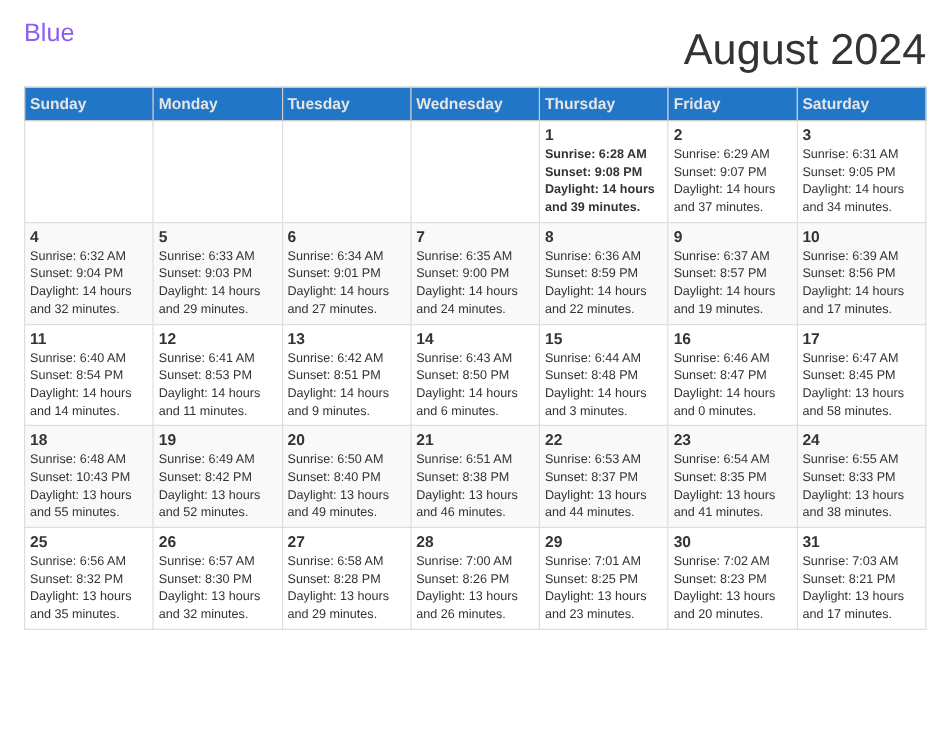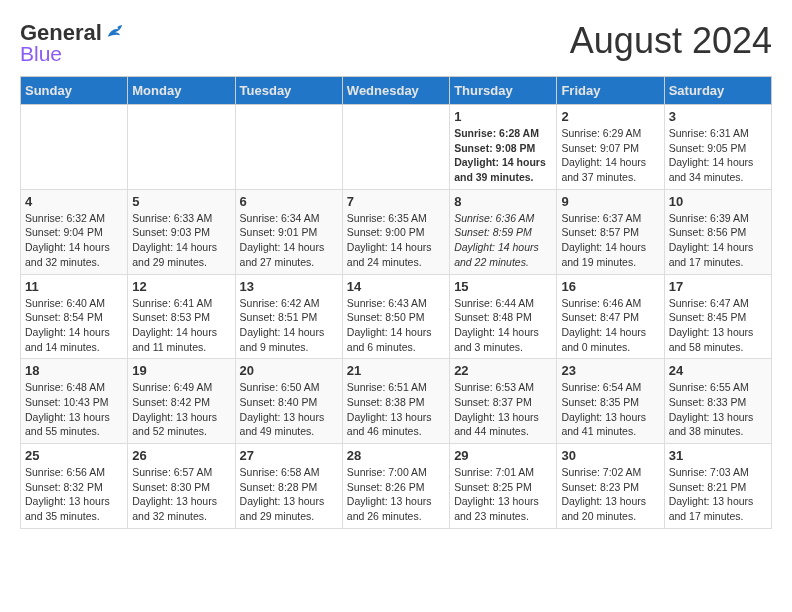--- a/index.html
+++ b/index.html
@@ -87,26 +87,20 @@
     }
     .empty-cell {
       background: #f5f5f5;
     }
   </style>
 </head>
 <body>
 
 <div class="header">
   <div class="logo">
-    <div class="logo-text">
-      <span class="logo-general">General</span>
-      <svg class="logo-bird" viewBox="0 0 30 30">
-        <path d="M5 20 Q10 8 20 10 Q15 6 25 4 Q22 12 15 14 Q20 14 22 18 Q15 16 5 20Z" fill="#2176c7"></path>
-      </svg>
-    </div>
     <span class="logo-blue" style="font-size:21px; font-weight:normal; color:#8b5cf6; margin-top:-4px;">Blue</span>
   </div>
   <div class="month-title">
     <h1>August 2024</h1>
   </div>
 </div>
 
 <table class="calendar">
   <thead>
     <tr>
@@ -164,21 +158,21 @@
 Daylight: 14 hours and 27 minutes.</div>
         </td>
         <td>
           <span class="day-number">7</span>
           <div class="day-info" style="white-space: pre-line;">Sunrise: 6:35 AM
 Sunset: 9:00 PM
 Daylight: 14 hours and 24 minutes.</div>
         </td>
         <td>
           <span class="day-number">8</span>
-          <div class="day-info" style="white-space: pre-line; font-style: italic;">Sunrise: 6:36 AM
+          <div class="day-info" style="white-space: pre-line;">Sunrise: 6:36 AM
 Sunset: 8:59 PM
 Daylight: 14 hours and 22 minutes.</div>
         </td>
         <td>
           <span class="day-number">9</span>
           <div class="day-info" style="white-space: pre-line;">Sunrise: 6:37 AM
 Sunset: 8:57 PM
 Daylight: 14 hours and 19 minutes.</div>
         </td>
         <td>

